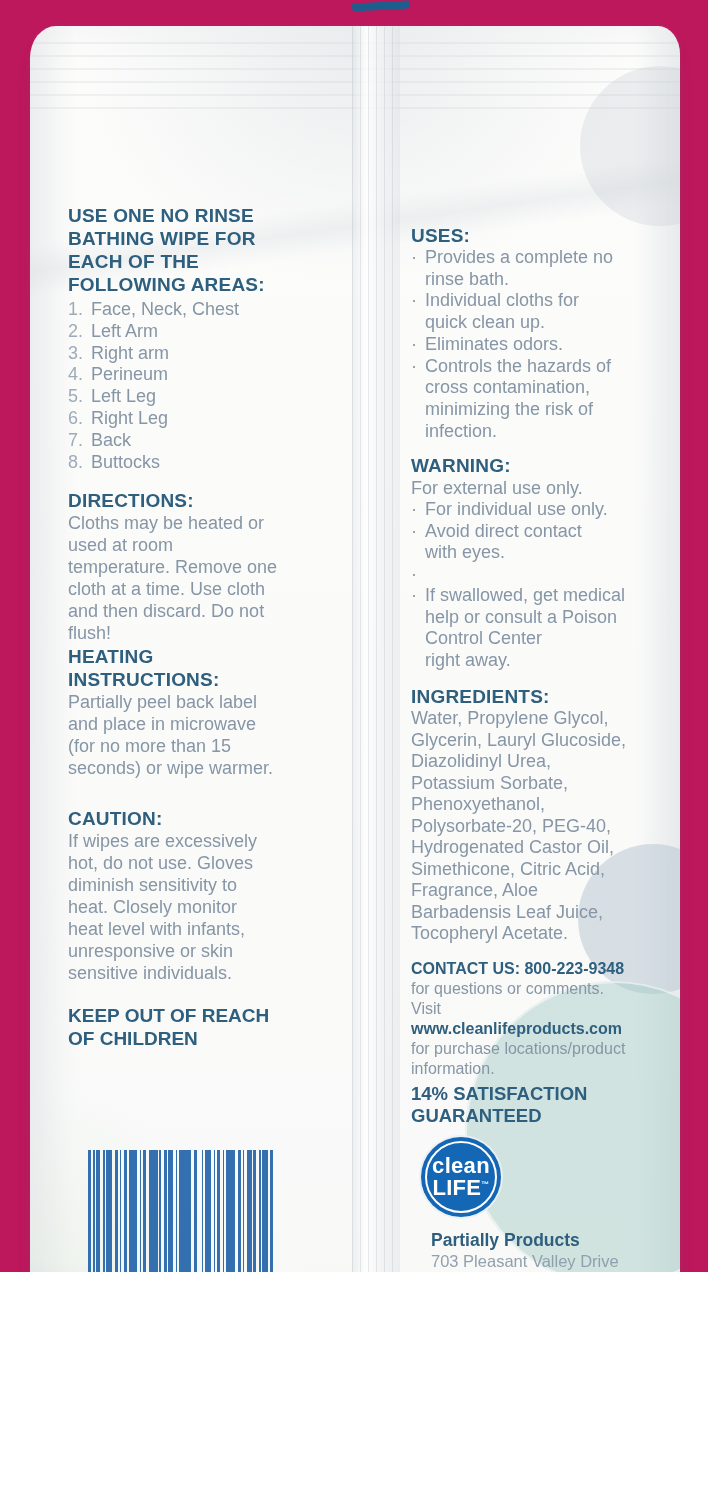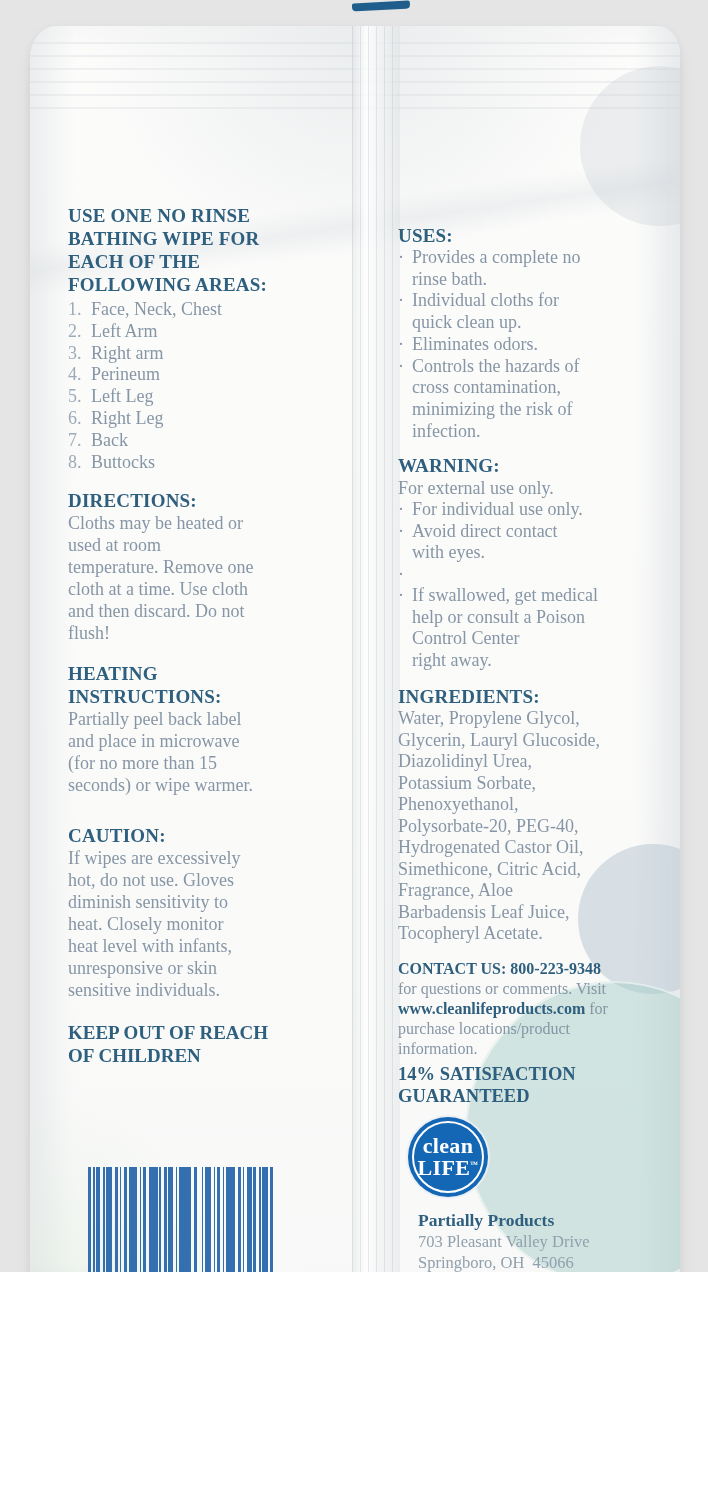--- a/index.html
+++ b/index.html
@@ -2,22 +2,22 @@
 <html style="--heading: #2e5f7e; --body: #8696a6; --logo: #1467b5; --barcode: #3470b0;"><head>
 <meta charset="utf-8">
 <style>
   :root{
     --heading:#2e5f7e;
     --body:#8696a6;
     --logo:#1467b5;
     --barcode:#3470b0;
   }
   html,body{margin:0;padding:0;background:#ffffff;}
-  .stage{position:relative;width:708px;height:1272px;background:#e5e5e5;overflow:hidden;
-         font-family:Liberation Serif, serif;}
+  .stage{position:relative;width:708px;height:1272px;background:#be185d;overflow:hidden;
+         font-family:Liberation Sans, sans-serif;}
   
   .package{position:absolute;left:30px;top:26px;width:650px;height:1452px;
     background:
       radial-gradient(60% 22% at 50% 2%, rgba(222,226,229,0.55), rgba(255,255,255,0) 70%),
       radial-gradient(55% 20% at 50% 99%, rgba(214,220,222,0.5), rgba(255,255,255,0) 70%),
       radial-gradient(40% 30% at 4% 96%, rgba(210,229,208,0.45), rgba(255,255,255,0) 75%),
       linear-gradient(90deg, rgba(225,228,231,0.5) 0%, rgba(255,255,255,0) 7%, rgba(255,255,255,0) 93%, rgba(222,226,229,0.6) 100%),
       linear-gradient(180deg,#fcfcfb 0%,#fafaf9 55%,#f7f8f7 100%);
     border-radius:26px 22px 30px 26px / 32px 28px 30px 26px;
     box-shadow: 0 16px 26px -14px rgba(70,76,82,0.3), 0 2px 6px rgba(120,126,132,0.12), inset 0 0 36px rgba(225,228,231,0.4);
@@ -46,30 +46,30 @@
   .c5{right:-60px;top:40px;width:160px;height:160px;background:rgba(203,208,214,0.35);}
   
   .label-edge{position:absolute;z-index:5;}
   .label-edge.top{left:352px;top:2px;width:58px;height:8px;background:#1f5e8c;
       border-radius:2px 2px 4px 4px;transform:rotate(-3deg);}
   .label-edge.bottom{left:352px;top:1438px;width:64px;height:4px;background:#47708f;
       border-radius:2px;transform:rotate(-2.5deg);opacity:0.9;}
   
   .col{position:absolute;z-index:3;}
   .col.left{left:38px;top:178px;width:216px;}
-  .col.right{left:368px;top:198px;width:224px;}
+  .col.right{left:381px;top:198px;width:224px;}
   .pre{white-space:pre-line;}
   .sec-heading{font-size:19px;font-weight:bold;color:var(--heading);line-height:23px;letter-spacing:0.2px;}
   .body-txt{font-size:18px;color:var(--body);line-height:22px;}
   
   .areas-heading{margin-bottom:3px;}
   .num-item{display:flex;font-size:18px;line-height:21.8px;color:var(--body);}
   .num-item .num{width:23px;flex:none;color:#9dabb9;}
   .sec.directions{margin-top:16px;}
-  .sec.heating{margin-top:18px;}
+  .sec.heating{margin-top:1px;}
   .sec.caution{margin-top:28px;}
   .keep-out{margin-top:20px;font-size:19px;font-weight:bold;color:var(--heading);line-height:23px;}
   
   .barcode{margin-top:100px;}
   .bars-wrap{position:relative;margin-left:20px;width:185px;height:122px;}
   #bars{display:flex;height:122px;}
   .bar{background:var(--barcode);height:100%;flex:none;}
   .guard{position:absolute;top:0;width:2px;height:145px;background:var(--barcode);}
   .guard.g1{left:0;box-shadow:5px 0 0 var(--barcode);}
   .guard.g2{left:50%;box-shadow:5px 0 0 var(--barcode);}

